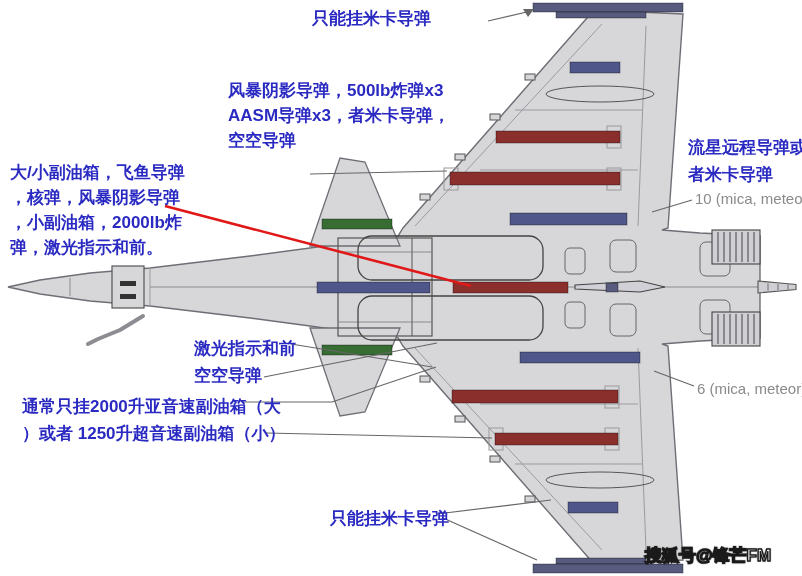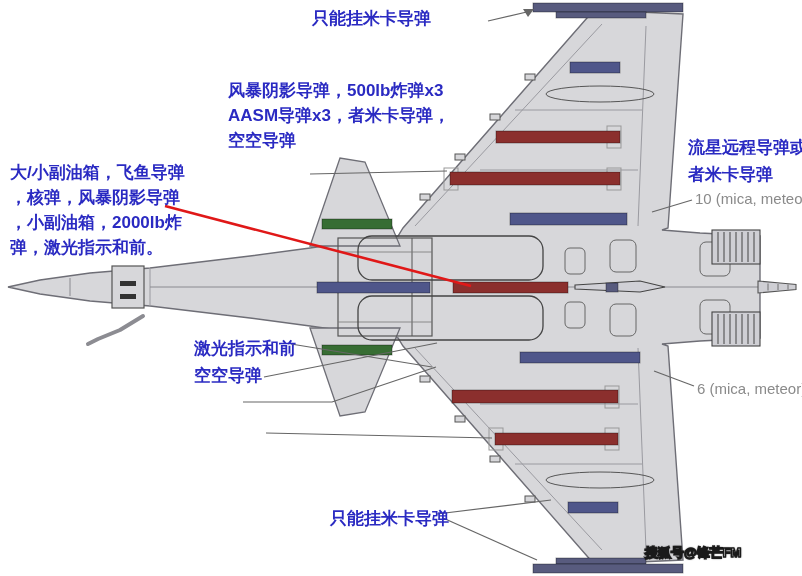--- a/index.html
+++ b/index.html
@@ -1,21 +1,21 @@
 <!DOCTYPE html>
 <html><head>
 <meta charset="utf-8">
 <style>
   html,body{margin:0;padding:0;background:#fff;}
   #stage{position:relative;width:802px;height:576px;background:#fff;overflow:hidden;
          font-family:"Liberation Sans",sans-serif;}
   svg{position:absolute;left:0;top:0;}
   .lbl{position:absolute;color:#2a2ac2;font-weight:600;font-size:17px;line-height:25px;white-space:nowrap;}
   .lbl.muted{color:#8a8a8a;font-weight:400;font-size:15px;line-height:18px;}
-  .watermark{position:absolute;left:645px;top:544px;font-size:13px;font-weight:bold;color:#ffffff;
+  .watermark{position:absolute;left:645px;top:544px;font-size:17px;font-weight:bold;color:#ffffff;
              -webkit-text-stroke:1.4px #1a1a1a;text-shadow:0 0 1px #000,0 0 2px #000;white-space:nowrap;text-align:center;}
 </style>
 </head>
 <body>
 
 <div id="stage">
 
   <svg id="aircraft-svg" width="802" height="576" viewBox="0 0 802 576">
 
     <path d="M 8 287 L 40 280 L 90 273 L 150 268 L 250 256 L 310 248 L 345 243 L 398 236
@@ -165,17 +165,21 @@
     <div>者米卡导弹</div>
   </div>
   <div class="lbl muted" style="left:695px;top:190px;">10 (mica, meteor)</div>
   <div class="lbl muted" style="left:697px;top:380px;">6 (mica, meteor)</div>
 
   <div class="lbl" style="left:178px;top:335px;line-height:27px;margin-left:16px;">
     <div>激光指示和前</div>
     <div>空空导弹</div>
   </div>
 
+  <div class="lbl" style="left:22px;top:393px;line-height:27px;">
+    <div>通常只挂2000升亚音速副油箱（大</div>
+    <div>）或者 1250升超音速副油箱（小）</div>
+  </div>
 
   <div class="lbl" style="left:330px;top:506px;">只能挂米卡导弹</div>
 
   <div class="watermark">搜狐号@锋芒FM</div>
 </div>
 
 </body></html>

